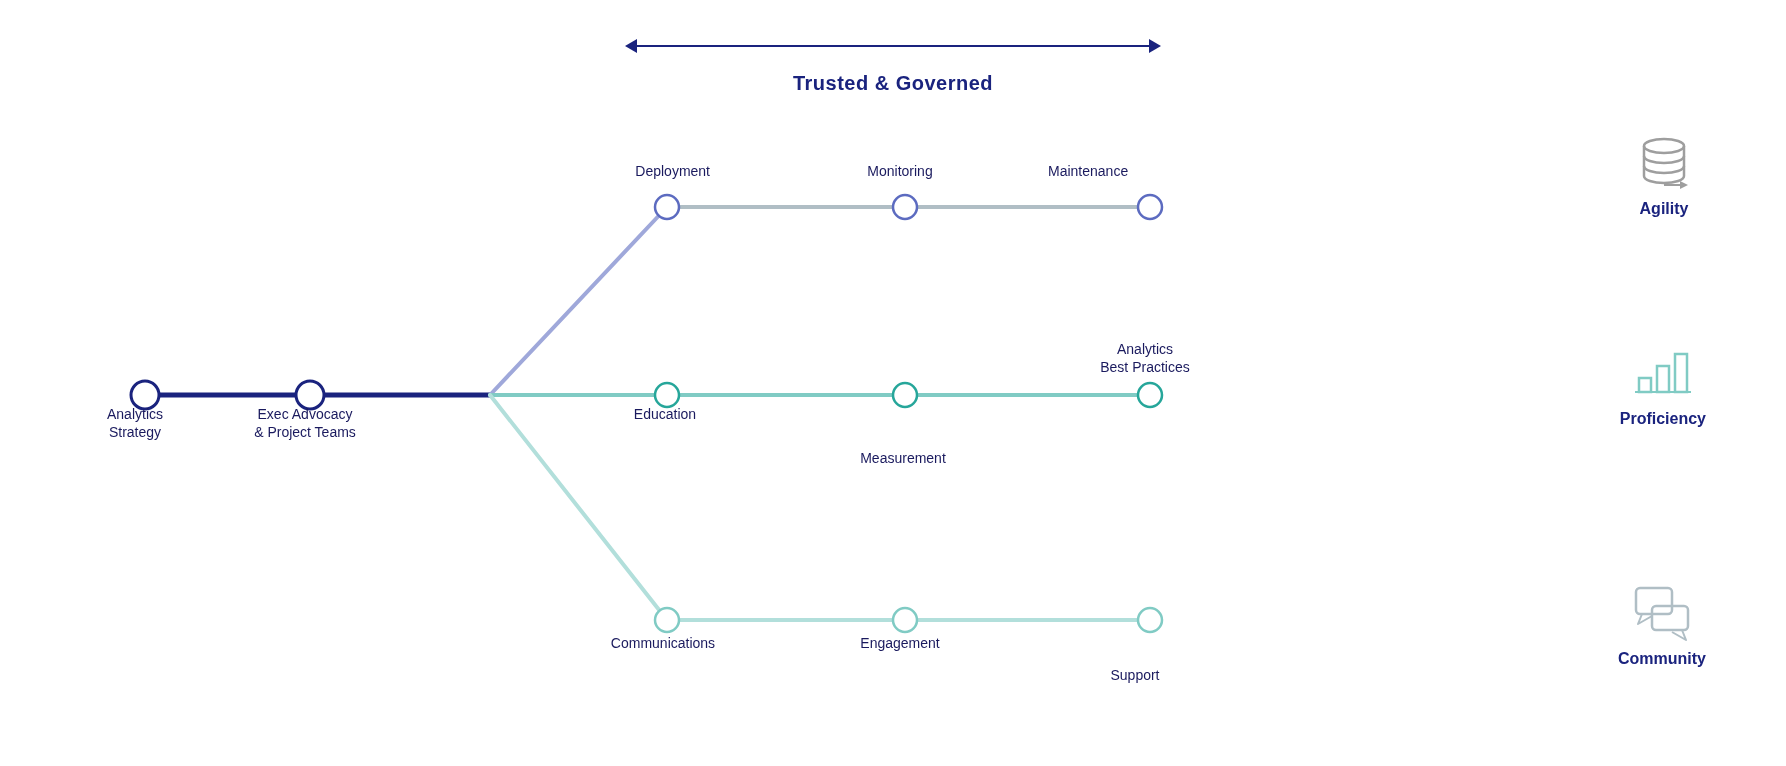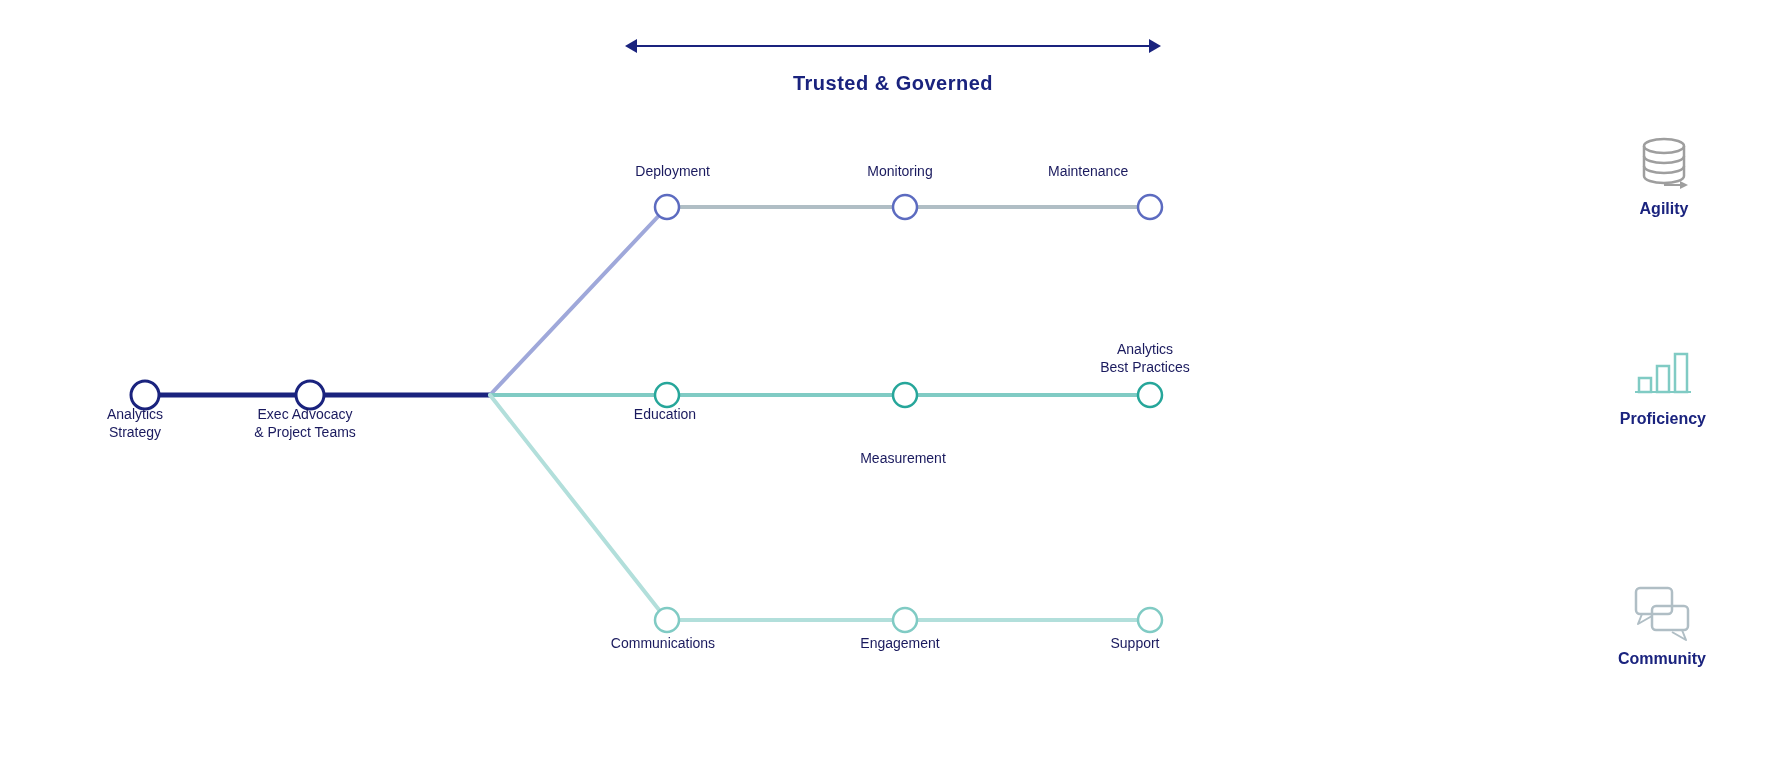--- a/index.html
+++ b/index.html
@@ -162,21 +162,21 @@
   </div>
 
   <div class="label" style="left:598px; top:634px; width:130px; text-align:center;">
     <span>Communications</span>
   </div>
 
   <div class="label" style="left:850px; top:634px; width:100px; text-align:center;">
     <span>Engagement</span>
   </div>
 
-  <div class="label" style="left:1095px; top:634px; width:80px; text-align:center;">
+  <div class="label" style="left:1095px; top:666px; width:80px; text-align:center;">
     <span>Support</span>
   </div>
 
   <div class="icon-container" style="right:90px; top:130px;">
     <svg class="icon-svg" viewBox="0 0 64 64" fill="none" xmlns="http://www.w3.org/2000/svg">
 
       <ellipse cx="32" cy="16" rx="20" ry="7" stroke="#9e9e9e" stroke-width="2.5" fill="none"></ellipse>
       <path d="M12 16 v10 c0 3.9 8.96 7 20 7s20-3.1 20-7V16" stroke="#9e9e9e" stroke-width="2.5" fill="none"></path>
       <path d="M12 26 v10 c0 3.9 8.96 7 20 7s20-3.1 20-7V26" stroke="#9e9e9e" stroke-width="2.5" fill="none"></path>
       <path d="M12 36 v10 c0 3.9 8.96 7 20 7s20-3.1 20-7V36" stroke="#9e9e9e" stroke-width="2.5" fill="none"></path>

